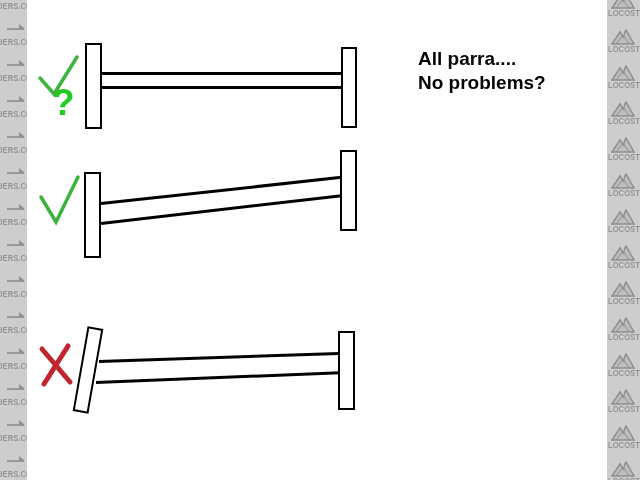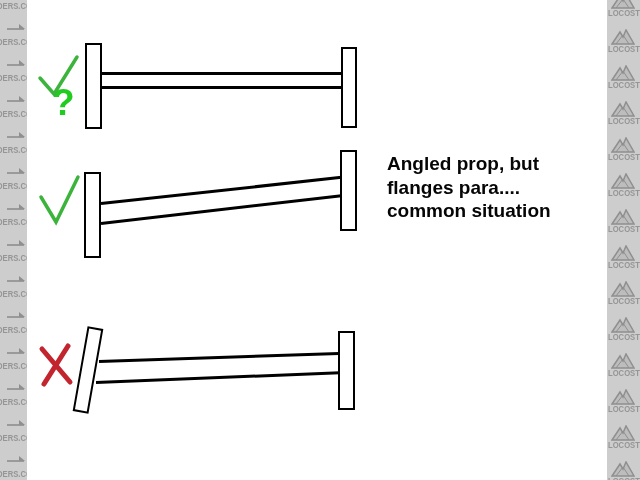--- a/index.html
+++ b/index.html
@@ -145,26 +145,26 @@
           <path d="M5,15 L12,6 L18,15" fill="none" stroke="#8f8f8f" stroke-width="1"></path>
         </svg></div>
       <div class="wm-text" style="left: 1px; top: 477px;">LOCOST</div>
     </div>
 
   <div class="flange" style="left:85px;top:43px;width:17px;height:86px;"></div>
   <div class="shaft-line" style="left:102px;top:72px;width:240px;"></div>
   <div class="shaft-line" style="left:102px;top:86px;width:240px;"></div>
   <div class="flange" style="left:341px;top:47px;width:16px;height:81px;"></div>
   <span class="qmark">?</span>
+  <div class="caption" style="left:418px;top:47px;">All parra....<br>No problems?</div>
 
   <div class="flange" style="left:84px;top:172px;width:17px;height:86px;"></div>
   <div class="shaft-line" style="left:101px;top:202px;width:242px;transform:rotate(-6.2deg);"></div>
   <div class="shaft-line" style="left:101px;top:222px;width:242px;transform:rotate(-6.6deg);"></div>
   <div class="flange" style="left:340px;top:150px;width:17px;height:81px;"></div>
-  <div class="caption" style="left:387px;top:152px;">Angled prop, but<br>flanges para....<br>common situation</div>
 
   <div class="flange" style="left:80px;top:327px;width:16px;height:86px;transform:rotate(10deg);"></div>
   <div class="shaft-line" style="left:99px;top:360px;width:240px;transform:rotate(-1.9deg);"></div>
   <div class="shaft-line" style="left:96px;top:381px;width:244px;transform:rotate(-2.3deg);"></div>
   <div class="flange" style="left:338px;top:331px;width:17px;height:79px;"></div>
 
   <svg id="annotation-layer" width="640" height="480" viewBox="0 0 640 480">
     <polyline points="40,78 54,94 77,57" fill="none" stroke-width="3.5" stroke-linecap="round" stroke="#3cb43c"></polyline>
     <polyline points="41,197 56,222 78,177" fill="none" stroke-width="3.5" stroke-linecap="round" stroke="#3cb43c"></polyline>
     <g>

